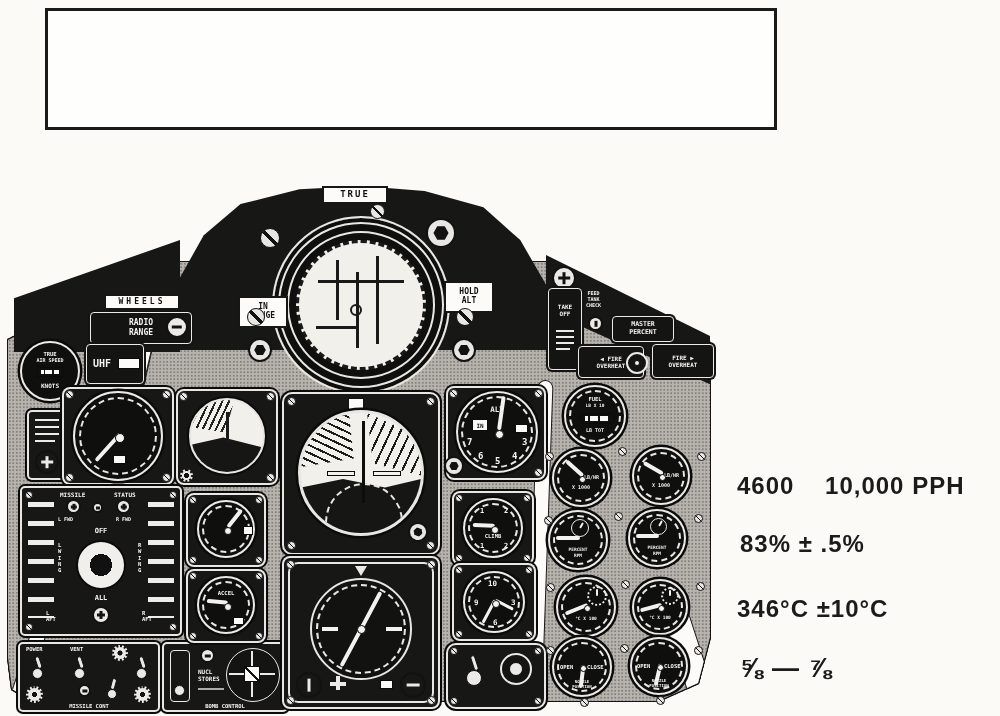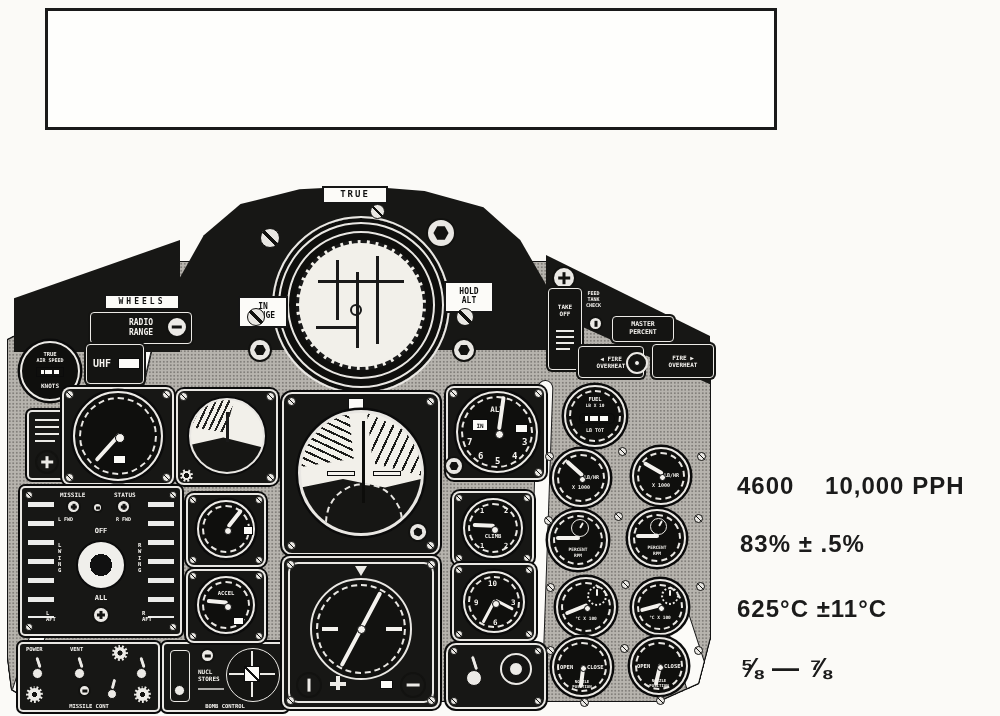--- a/index.html
+++ b/index.html
@@ -69,21 +69,21 @@
   .win{position:absolute;background:#fcfbf8;border:1px solid #0b0b0b}
 </style>
 </head>
 <body>
 
 <div class="title-box">
 </div>
 
 <div class="ann" style="left:737px;top:472px;font-size:24px">4600    10,000 PPH</div>
 <div class="ann" style="left:740px;top:530px;font-size:24px">83% ± .5%</div>
-<div class="ann" style="left:737px;top:595px;font-size:24px">625°C ±11°C</div>
+<div class="ann" style="left:737px;top:595px;font-size:24px">346°C ±10°C</div>
 <div class="ann" style="left:740px;top:653px;font-size:27px">⅝ — ⅞</div>
 
 <div id="panelwrap">
   <div id="panelbody">
     <div class="streak" style="left:112px;top:98px;width:24px;height:205px;transform:rotate(13deg)"></div>
     <div class="streak" style="left:96px;top:104px;width:9px;height:190px;transform:rotate(13deg)"></div>
     <div class="streak" style="left:140px;top:92px;width:8px;height:110px;transform:rotate(13deg)"></div>
     <div class="streak" style="left:524px;top:195px;width:16px;height:320px;transform:rotate(2deg)"></div>
     <div class="streak" style="left:24px;top:368px;width:16px;height:152px;transform:rotate(18deg)"></div>
     <div class="streak" style="left:668px;top:418px;width:26px;height:104px;transform:rotate(-18deg)"></div>

